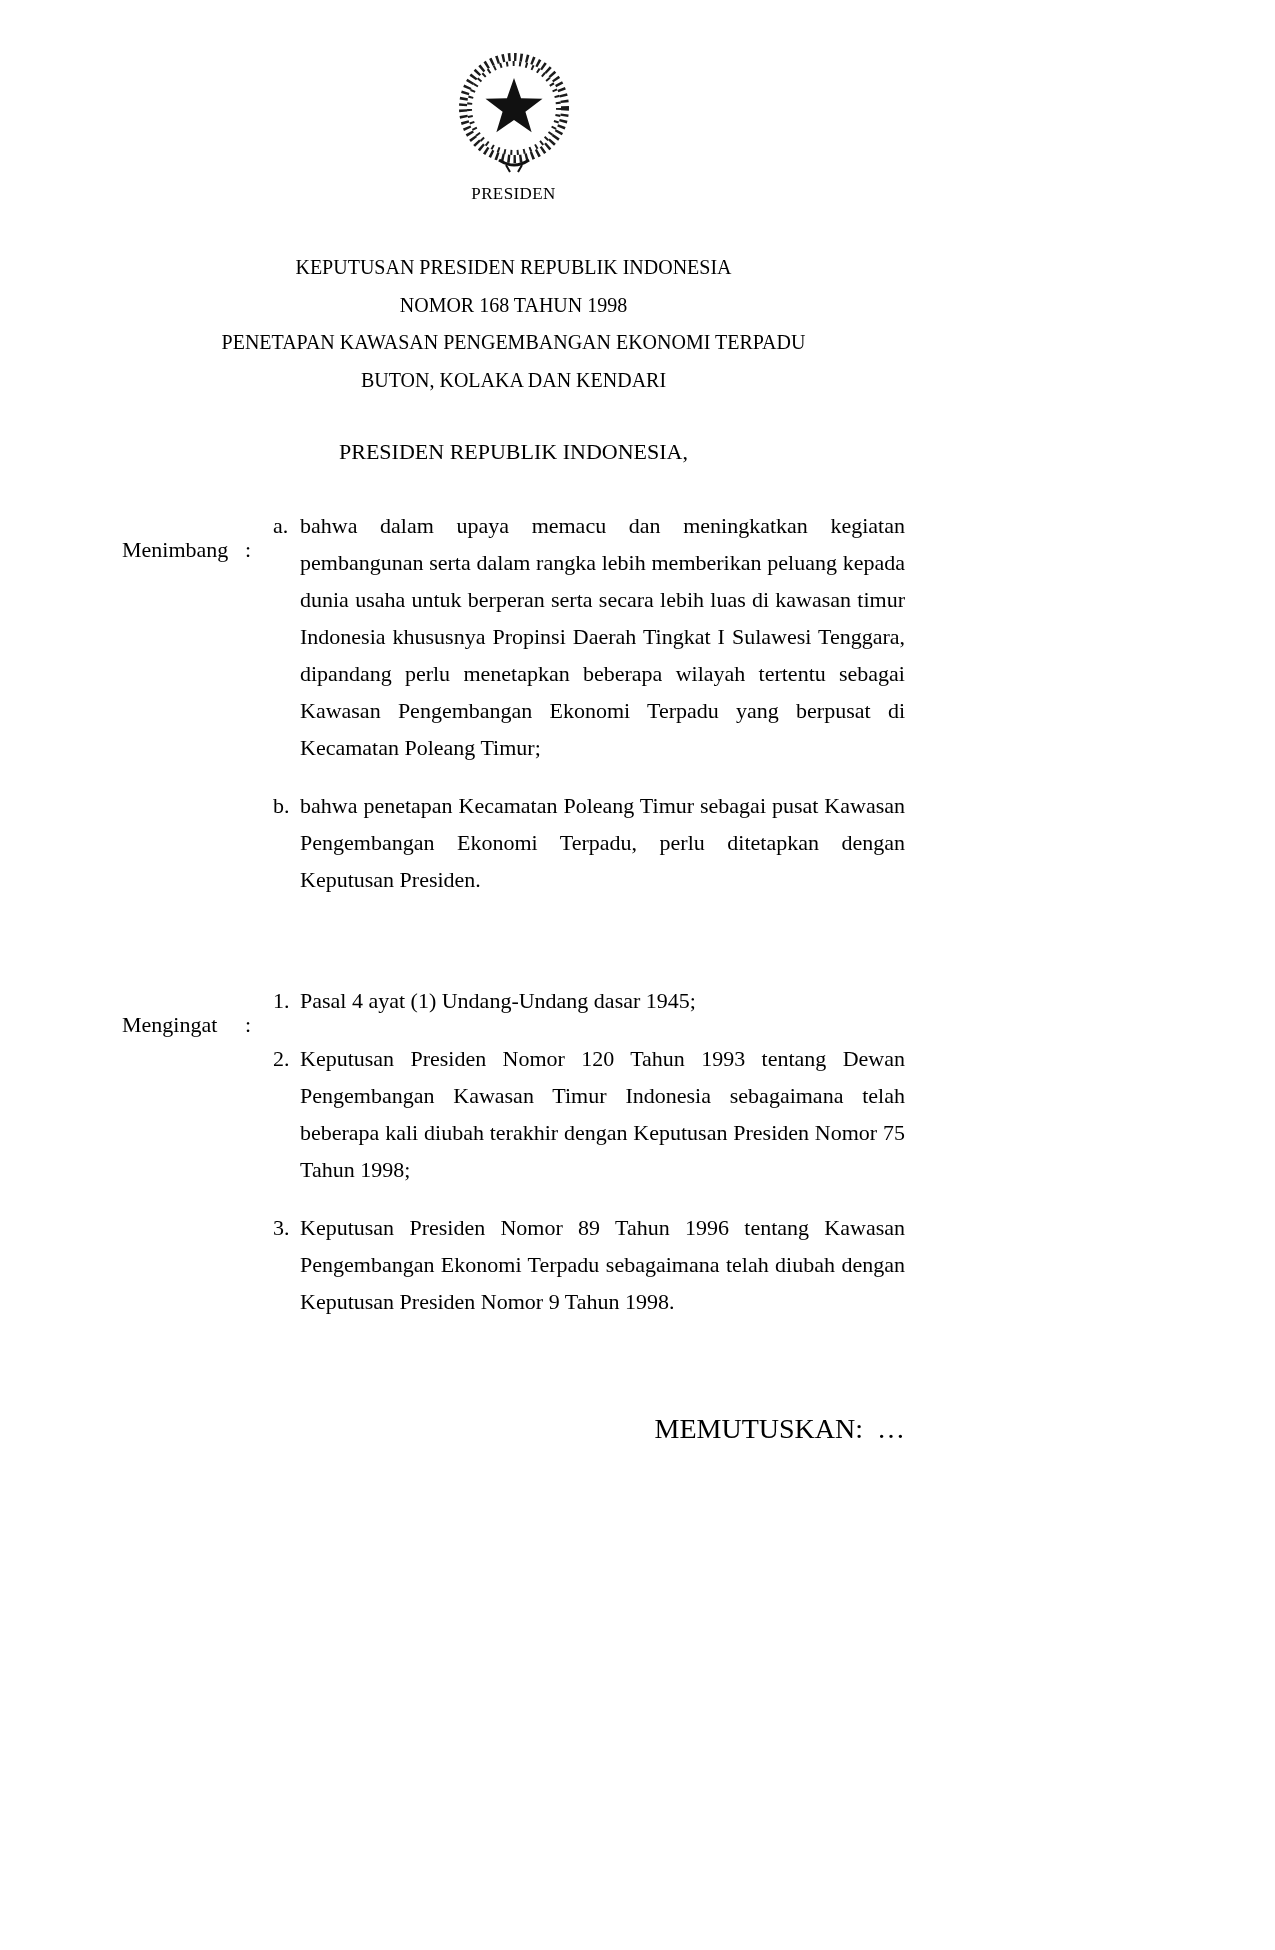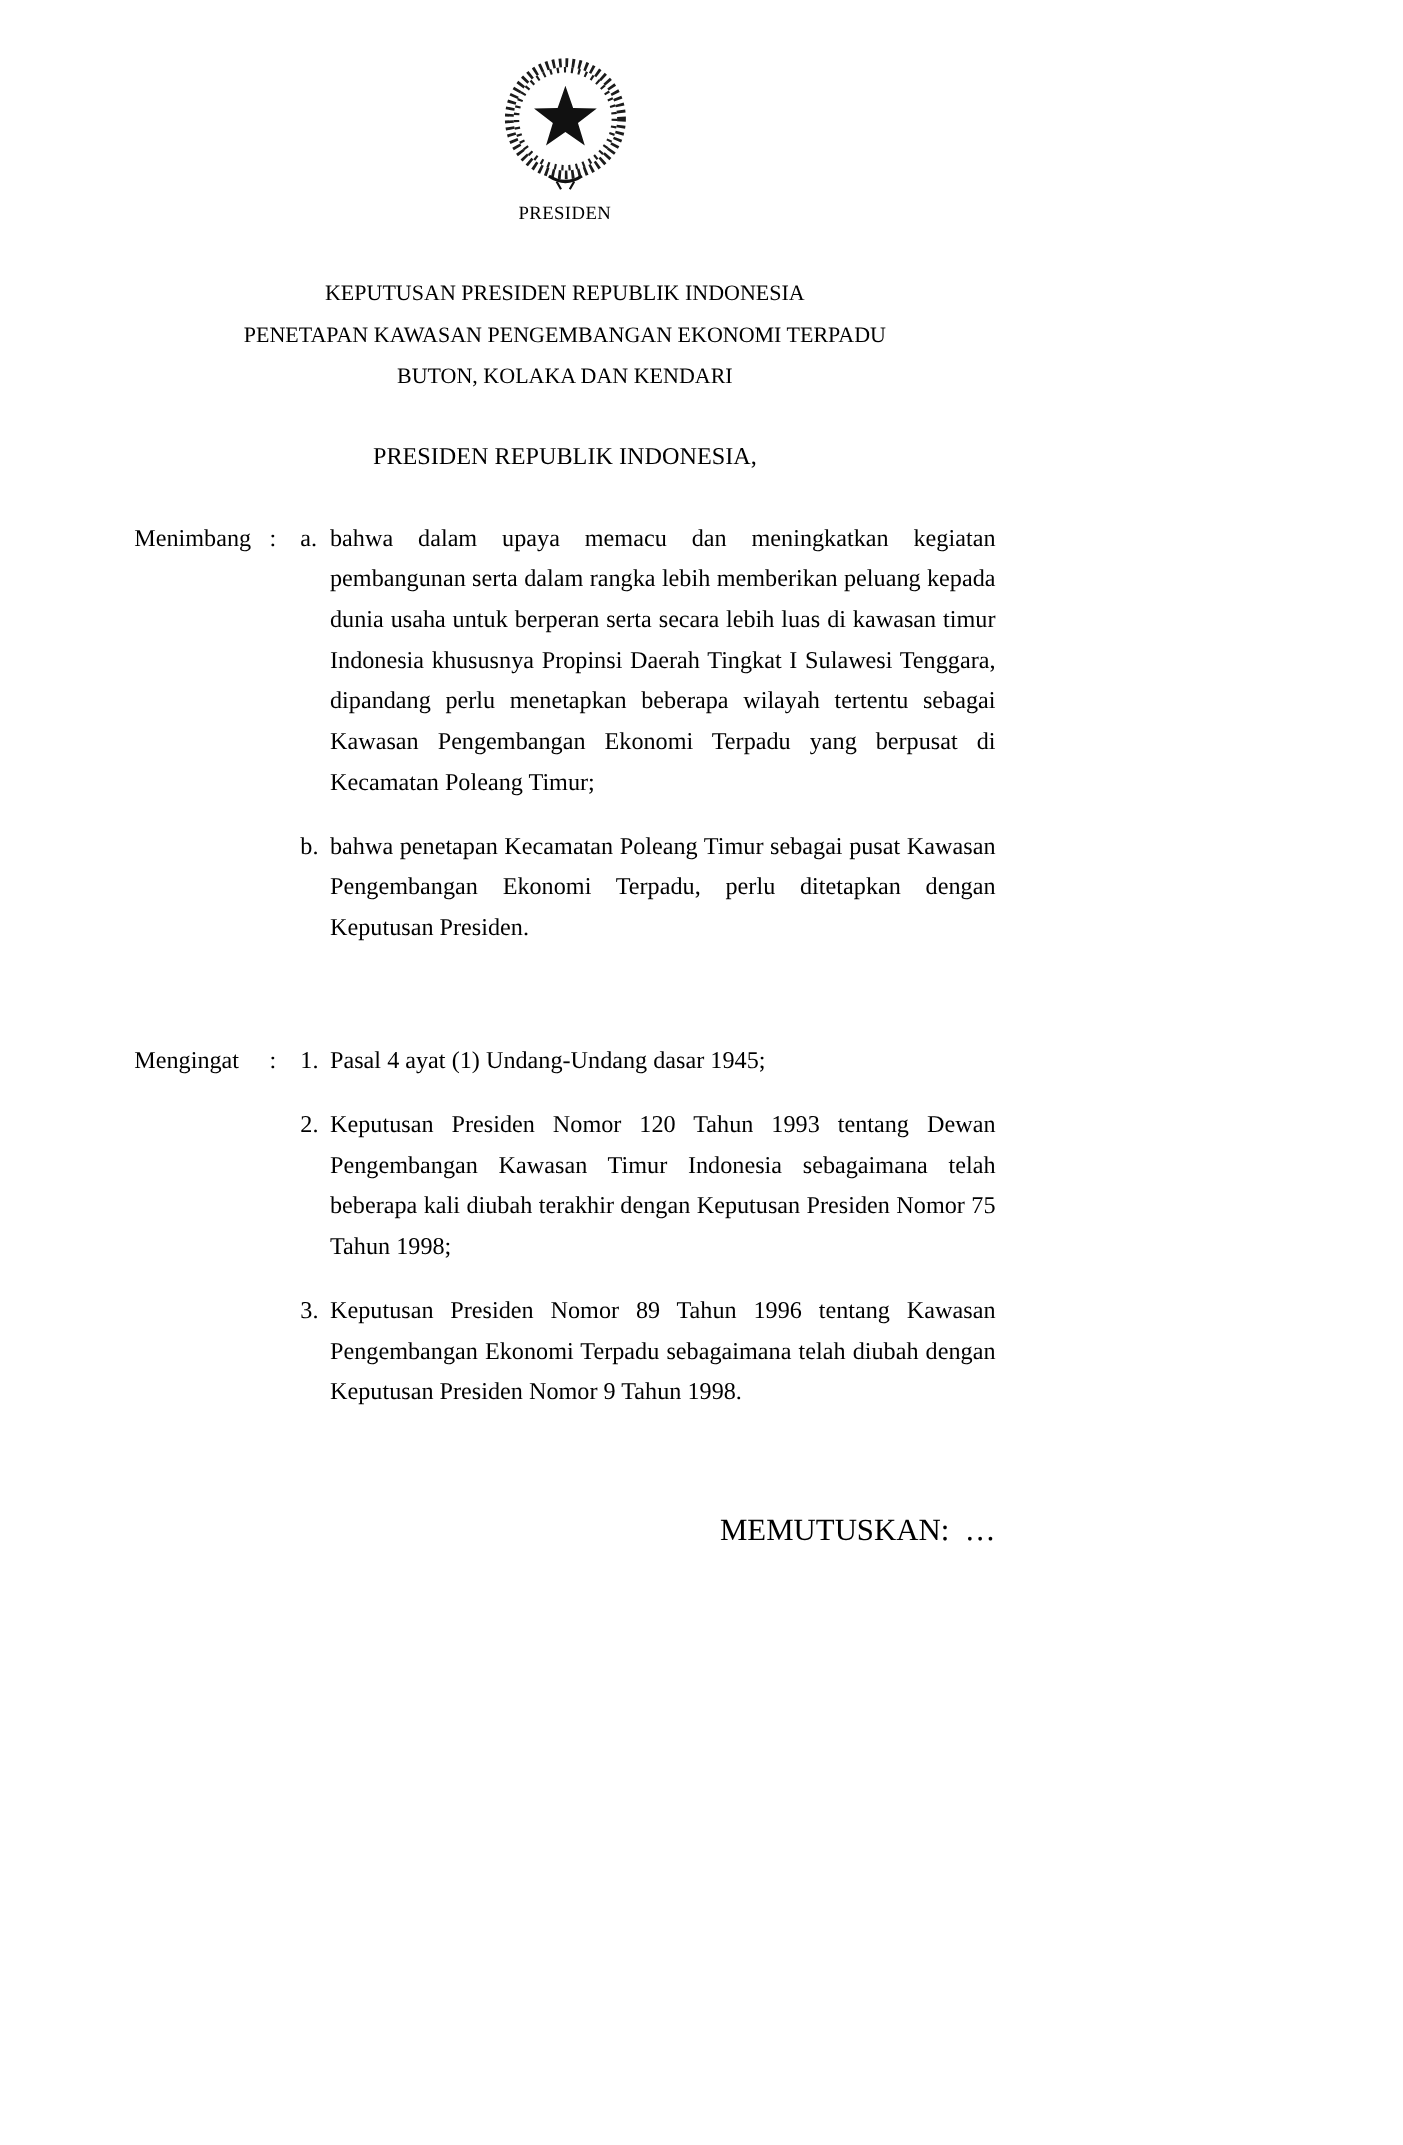--- a/index.html
+++ b/index.html
@@ -45,21 +45,21 @@
   
   .clause {
     display: grid;
     grid-template-columns: 123px 28px 1fr;
     font-size: 22px;
     line-height: 37px;
     align-items: start;
   }
   .clause-considering { margin-top: 42px; }
   .clause-recalling  { margin-top: 84px; }
-  .clause-label, .clause-sep { white-space: nowrap; }
+  .clause-label, .clause-sep { white-space: nowrap; margin-top: 24px; }
   .clause-item {
     display: grid;
     grid-template-columns: 27px 1fr;
     margin-bottom: 21px;
     align-items: start;
   }
   .clause-item:last-child { margin-bottom: 0; }
   .clause-item .item-text {
     text-align: justify;
     text-justify: inter-word;
@@ -89,20 +89,21 @@
       <polygon fill="#111" points="64,32 71.05,52.29 92.53,52.73 75.41,65.71 81.63,86.27 64,74 46.37,86.27 52.59,65.71 35.47,52.73 56.95,52.29"></polygon>
 
       <path d="M49 114 Q64 124 79 114" stroke="#111" stroke-width="3" fill="none"></path>
       <path d="M56 119 L60 126 M72 119 L68 126" stroke="#111" stroke-width="2" fill="none"></path>
     </svg>
     <div class="letterhead-line">PRESIDEN</div>
   </header>
 
   <section class="content title-block">
     <div>KEPUTUSAN PRESIDEN REPUBLIK INDONESIA</div>
+    <div>NOMOR 168 TAHUN 1998</div>
     <div>PENETAPAN KAWASAN PENGEMBANGAN EKONOMI TERPADU</div>
     <div>BUTON, KOLAKA DAN KENDARI</div>
   </section>
 
   <div class="content salutation">PRESIDEN REPUBLIK INDONESIA,</div>
 
   <section class="content clause clause-considering">
     <div class="clause-label">Menimbang</div>
     <div class="clause-sep">:</div>
     <div class="clause-items">

